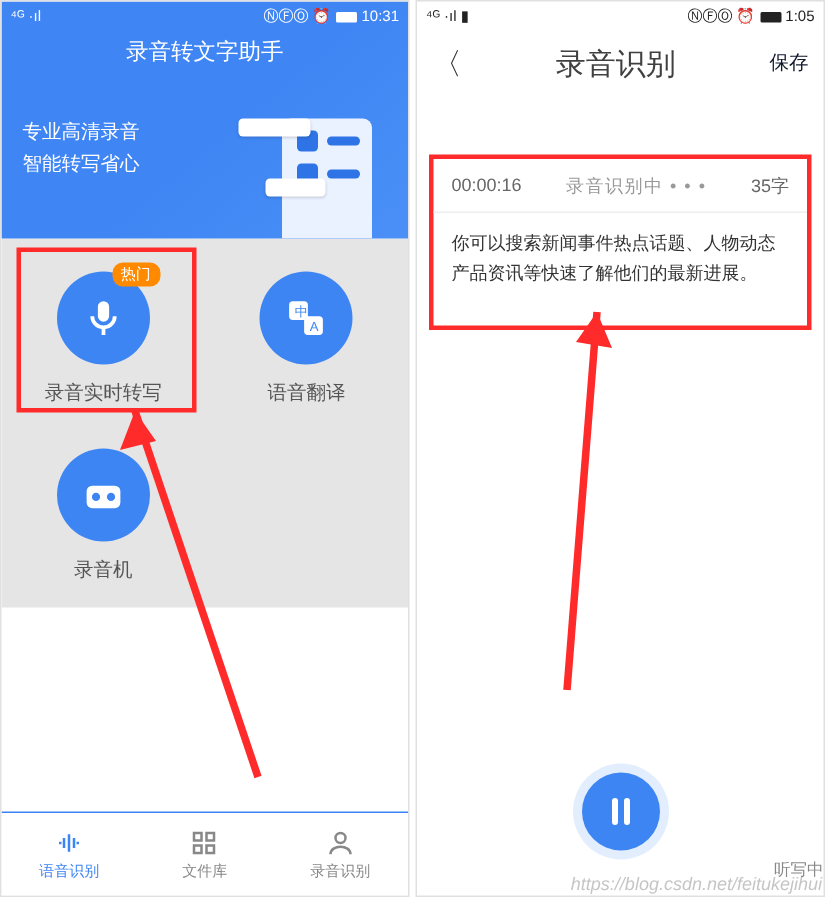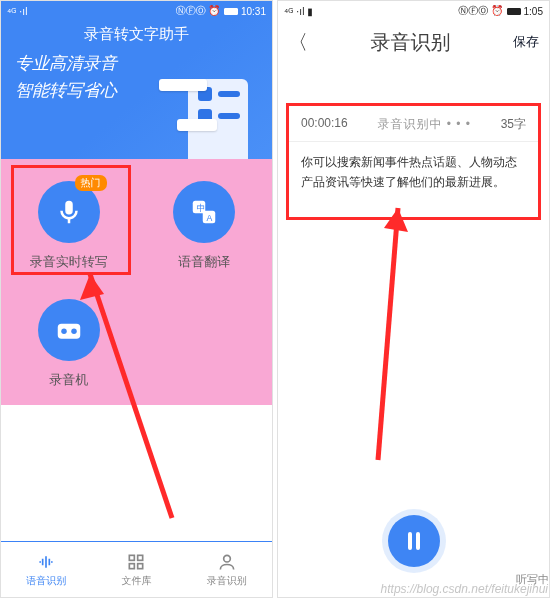--- a/index.html
+++ b/index.html
@@ -52,45 +52,44 @@
     position: relative;
     overflow: hidden;
   }
   .hero-title {
     text-align: center;
     font-size: 15px;
     margin-top: 4px;
     font-weight: 500;
   }
   .hero-sub {
-    margin: 6px 0 0 14px;
-    font-size: 17px;
+    margin: 34px 0 0 14px;
+    font-size: 13px;
     line-height: 1.6;
-    font-style: italic;
   }
   .hero-illus {
     position: absolute;
     right: 14px;
     bottom: 0;
     width: 95px;
     height: 88px;
   }
   .hero-illus .phone-mock {
     position: absolute; right: 10px; bottom: 0; width: 60px; height: 80px;
     background: #eaf1ff; border-radius: 6px 6px 0 0;
   }
   .hero-illus .bar { position:absolute; height:6px; background:#2f74e6; border-radius:3px; }
   .hero-illus .sq { position:absolute; width:14px; height:14px; background:#2f74e6; border-radius:3px; }
   .hero-illus .float { position:absolute; background:#fff; border-radius:3px; box-shadow:0 1px 2px rgba(0,0,0,.15);}
 
   .grid {
     display: grid;
     grid-template-columns: 1fr 1fr;
     padding: 10px 0 0 0;
-    background:#f9a8d4;
+    background:#e5e5e5;
   }
   .feature {
     display: flex;
     flex-direction: column;
     align-items: center;
     padding: 12px 0 16px 0;
     position: relative;
   }
   .iconcircle {
     width: 62px; height: 62px; border-radius: 50%;

